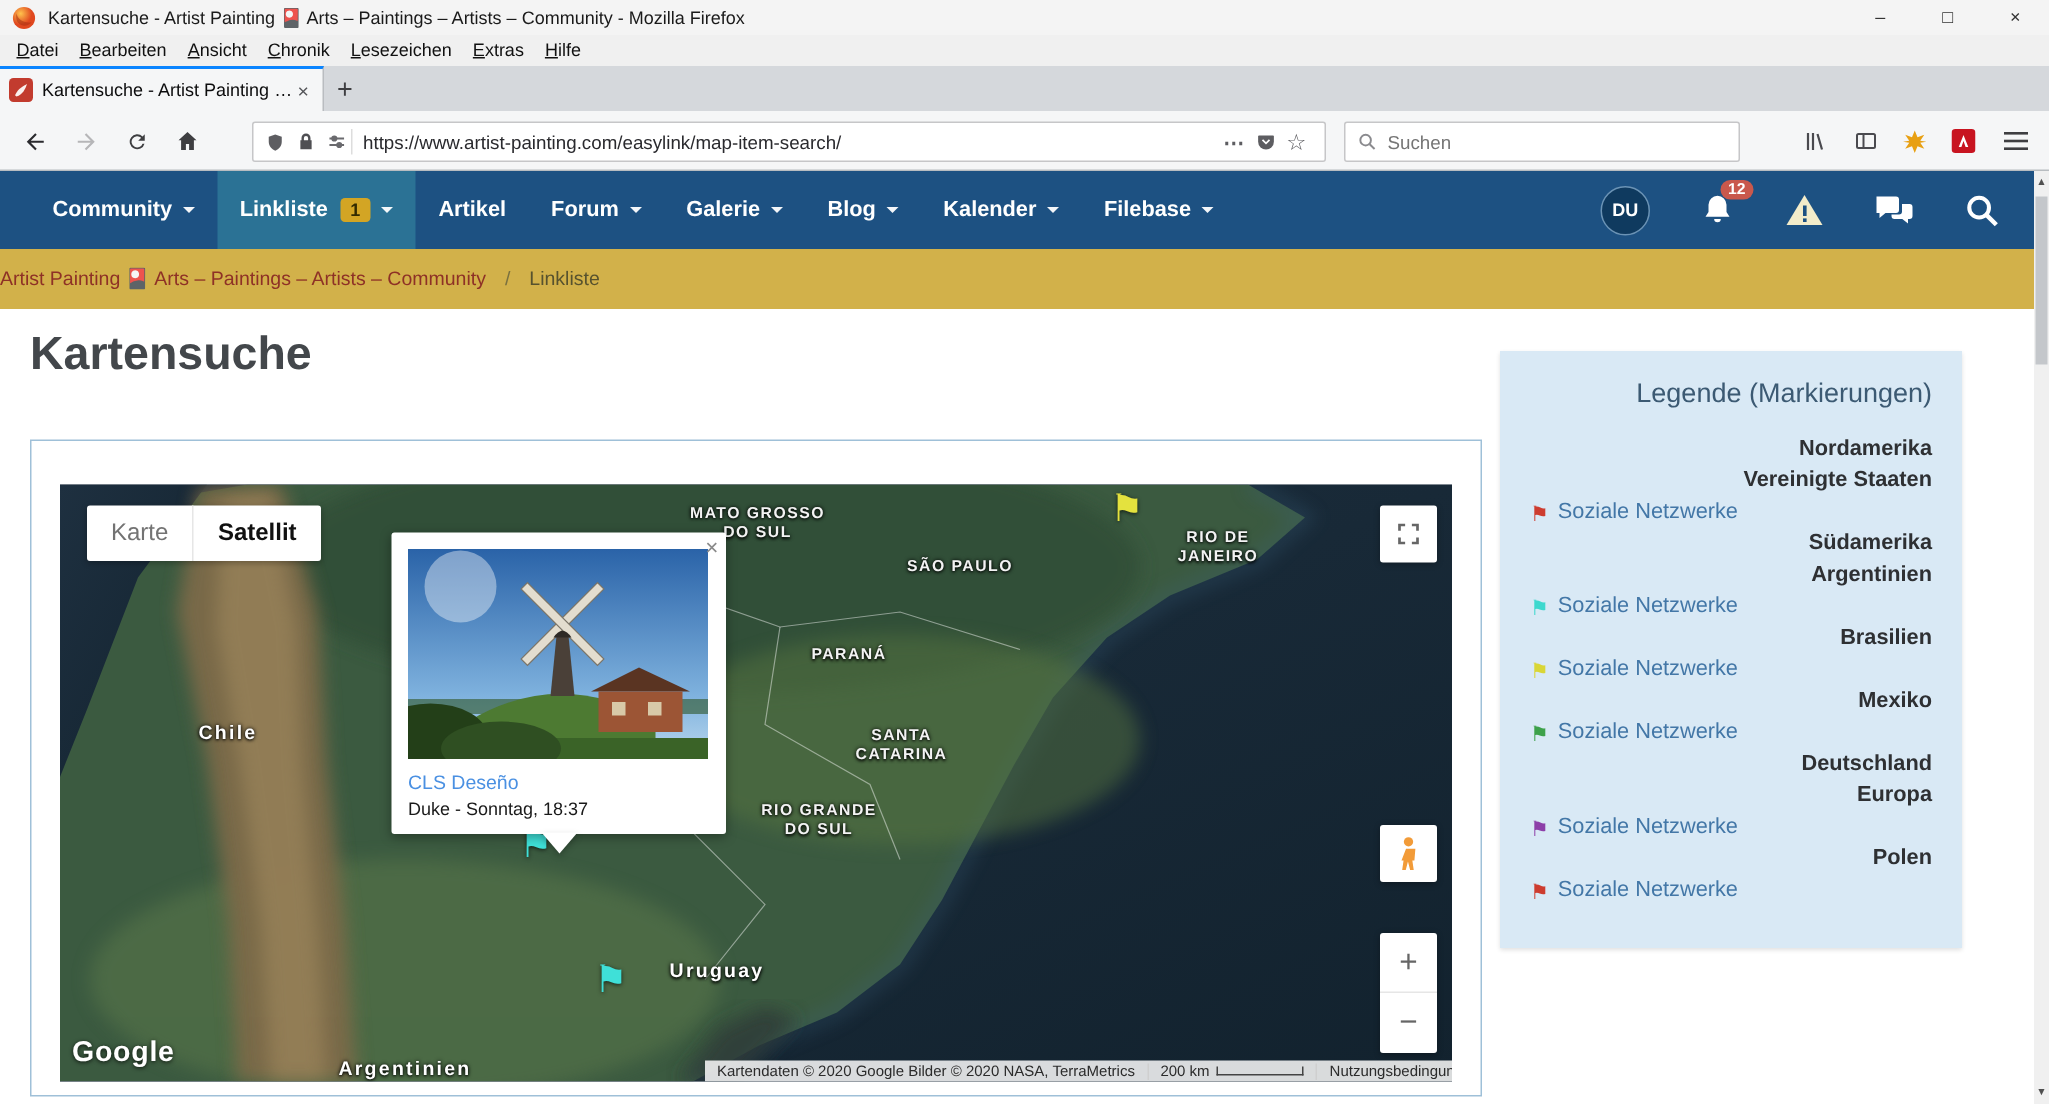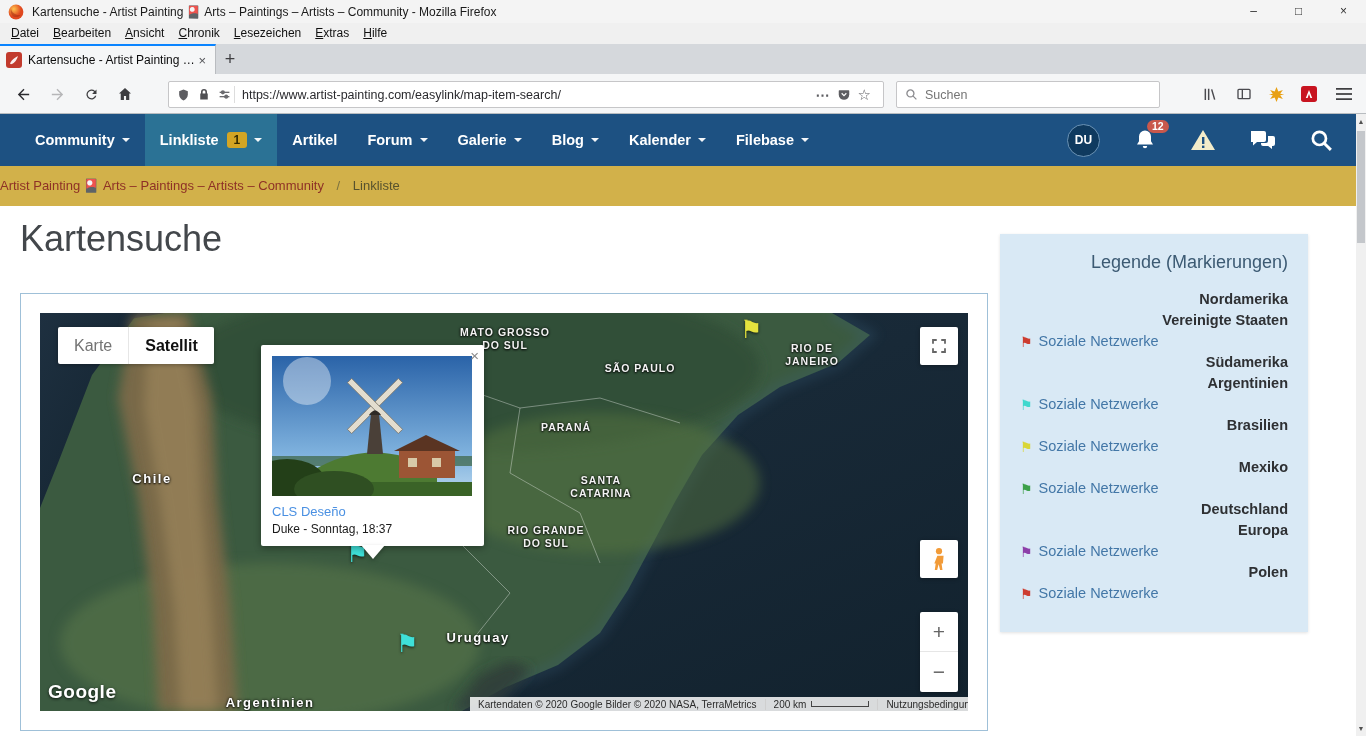--- a/index.html
+++ b/index.html
@@ -48,23 +48,23 @@
   .nav-ic{position:relative;display:inline-flex;}
   .notif-badge{position:absolute;top:-8px;left:14px;color:#fff;font-size:10.5px;font-weight:bold;border-radius:8px;padding:1px 5px;line-height:11px;}
 
   
   .breadcrumb{position:absolute;left:0;top:52px;width:1356px;height:40px;line-height:40px;font-size:13px;}
   .bc-link{color:#8e3126;text-decoration:none;}
   .bc-sep{color:#7a713f;margin:0 9px;}
   .bc-current{color:#57522e;}
 
   
-  .page-heading{position:absolute;left:20px;top:104px;font-size:36px;font-weight:400;color:#43474b;}
+  .page-heading{position:absolute;left:20px;top:104px;font-size:31px;font-weight:700;color:#43474b;}
   .map-panel{position:absolute;left:20px;top:179px;width:968px;height:438px;border:1px solid #9fc0d8;background:#fff;}
-  .map{position:absolute;left:19px;top:19px;width:928px;height:398px;overflow:hidden;background:#1c2d3d;}
+  .map{position:absolute;left:19px;top:29px;width:928px;height:398px;overflow:hidden;background:#1c2d3d;}
   .map-bg{position:absolute;left:0;top:0;width:100%;height:100%;}
   .map-label{position:absolute;transform:translate(-50%,-50%);color:#f3f3f3;font-size:10.5px;font-weight:bold;letter-spacing:1px;text-align:center;white-space:pre-line;text-shadow:0 0 3px rgba(0,0,0,.95),0 1px 2px rgba(0,0,0,.85);line-height:13px;}
   .map-label.country{font-size:13px;letter-spacing:1.5px;color:#fff;}
   .map-flag{position:absolute;font-size:25px;line-height:25px;text-shadow:0 1px 3px rgba(0,0,0,.7);}
   .gm-type{position:absolute;left:18px;top:14px;height:37px;background:#fff;border-radius:2px;box-shadow:0 1px 4px rgba(0,0,0,.3);display:flex;align-items:center;}
   .gm-type .seg{padding:0 16px;font-size:16px;color:#737373;height:37px;line-height:37px;}
   .gm-type .seg.sel{font-weight:bold;color:#111;border-left:1px solid #e6e6e6;}
   .gm-fullscreen,.gm-pegman{position:absolute;width:38px;height:38px;background:#fff;border-radius:2px;box-shadow:0 1px 4px rgba(0,0,0,.3);display:flex;align-items:center;justify-content:center;}
   .gm-zoom{position:absolute;width:38px;height:80px;background:#fff;border-radius:2px;box-shadow:0 1px 4px rgba(0,0,0,.3);}
   .gm-zoom div{height:40px;text-align:center;line-height:40px;font-size:21px;color:#666;}

